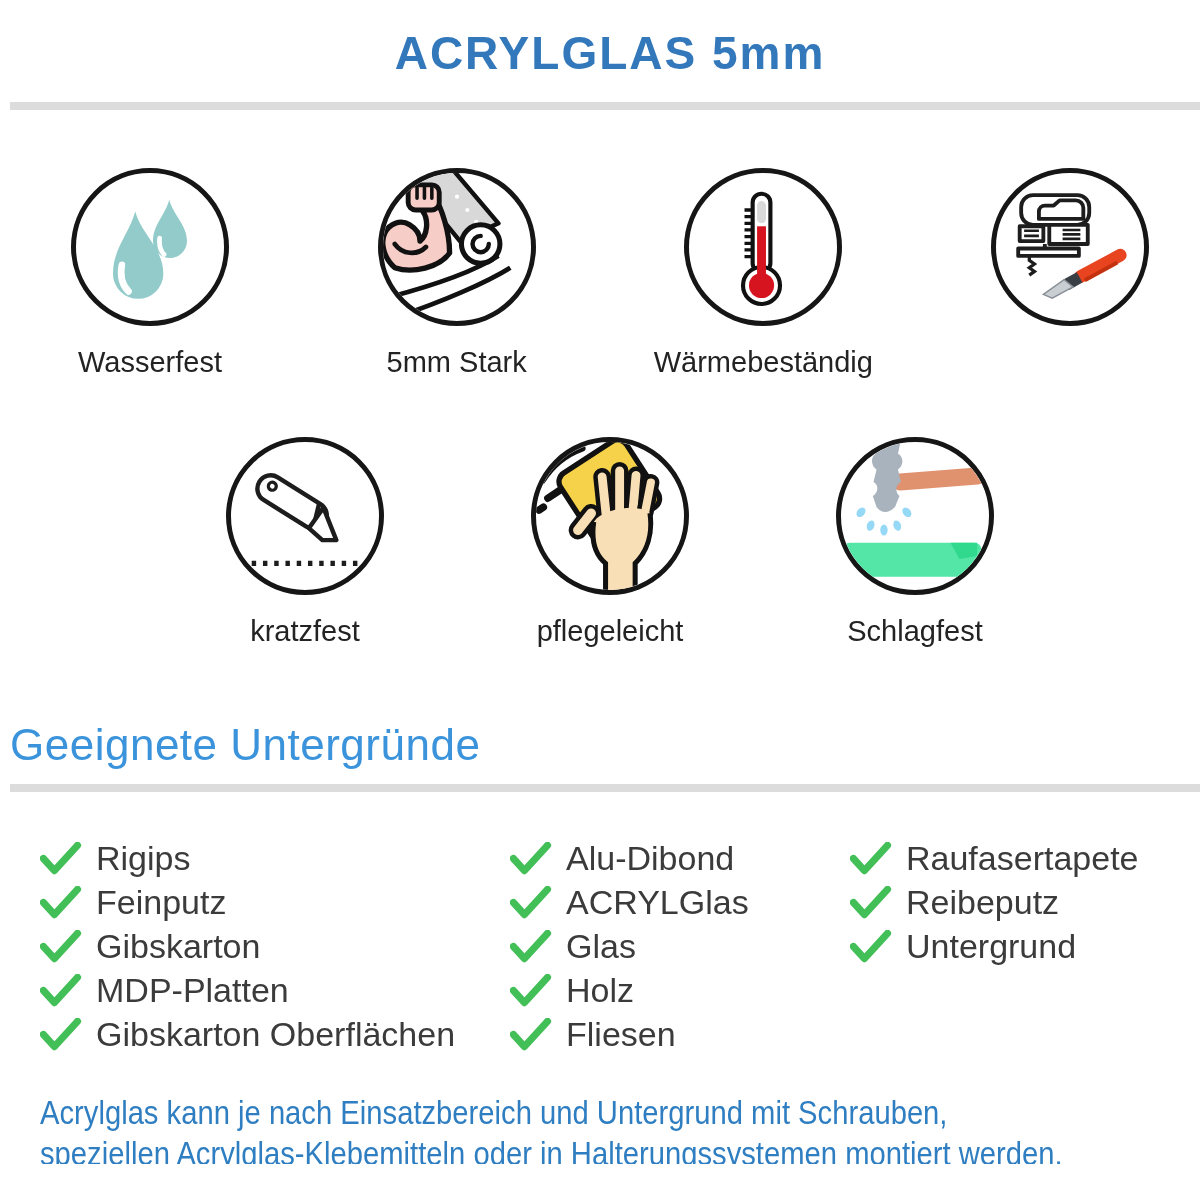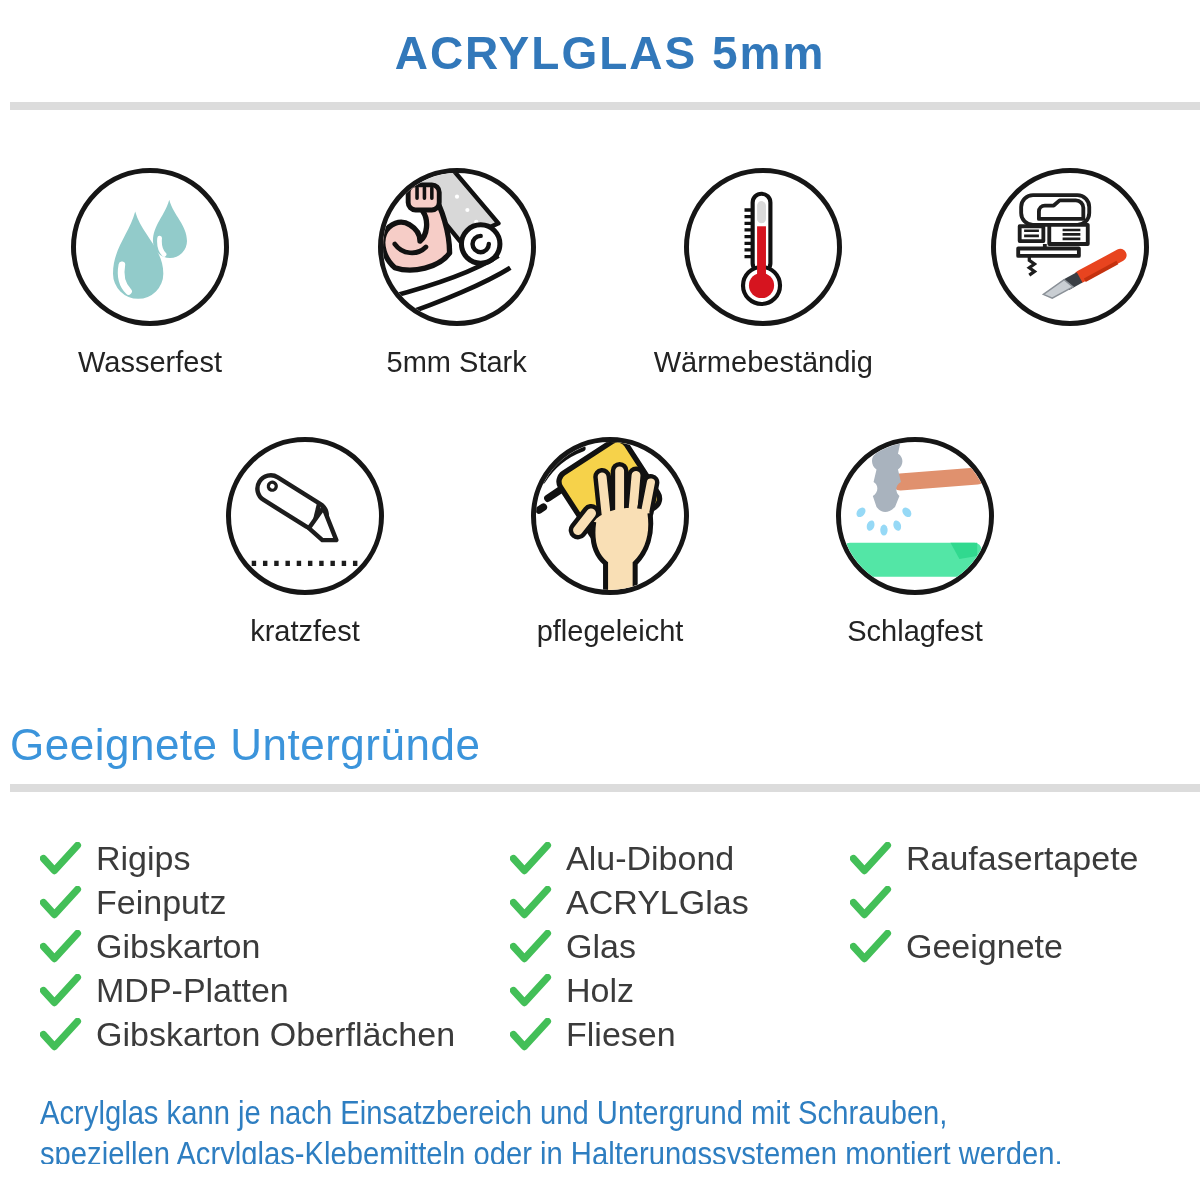--- a/index.html
+++ b/index.html
@@ -262,26 +262,27 @@
       <div class="chk">
         <svg class="check" viewBox="0 0 38 30">
             <path d="M3 15 L13 26 L34 3" fill="none" stroke="#43BF58" stroke-width="6.5" stroke-linecap="round" stroke-linejoin="round"></path>
           </svg>
         <span>Raufasertapete</span>
       </div>
       <div class="chk">
         <svg class="check" viewBox="0 0 38 30">
             <path d="M3 15 L13 26 L34 3" fill="none" stroke="#43BF58" stroke-width="6.5" stroke-linecap="round" stroke-linejoin="round"></path>
           </svg>
-      </div>
-      <div class="chk">
-        <svg class="check" viewBox="0 0 38 30">
-            <path d="M3 15 L13 26 L34 3" fill="none" stroke="#43BF58" stroke-width="6.5" stroke-linecap="round" stroke-linejoin="round"></path>
-          </svg>
-        <span>Geeignete</span>
+        <span>Reibeputz</span>
+      </div>
+      <div class="chk">
+        <svg class="check" viewBox="0 0 38 30">
+            <path d="M3 15 L13 26 L34 3" fill="none" stroke="#43BF58" stroke-width="6.5" stroke-linecap="round" stroke-linejoin="round"></path>
+          </svg>
+        <span>Untergrund</span>
       </div>
     </div>
 
   </div>
 
   <div class="footer">
     <div>Acrylglas kann je nach Einsatzbereich und Untergrund mit Schrauben,</div>
     <div>speziellen Acrylglas-Klebemitteln oder in Halterungssystemen montiert werden.</div>
   </div>
 

